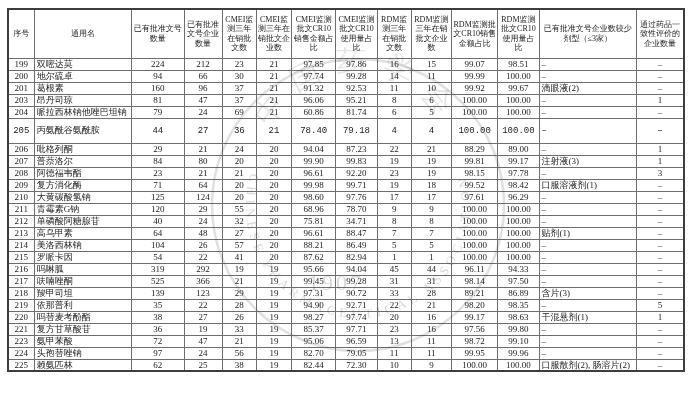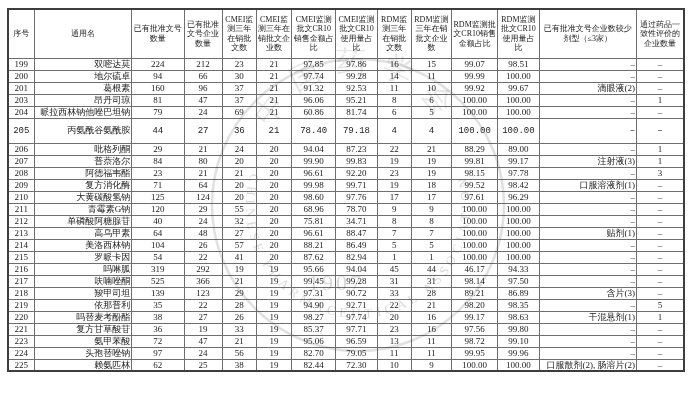--- a/index.html
+++ b/index.html
@@ -33,21 +33,21 @@
     word-break: break-all;
   }
   tbody td {
     height: 12px;
     font-size: 9px;
     line-height: 10px;
     word-break: break-all;
   }
   tbody tr:nth-child(6) td,
   tbody tr:nth-child(27) td { height: 25px; font-family: Liberation Mono, monospace; }
-  td.c2, td.c13 { text-align: right; padding-left: 2px; }
+  td.c2, td.c13 { text-align: left; padding-left: 2px; }
 
   
   col.c1 { width: 26px; }  col.c2 { width: 97px; }
   col.c3 { width: 52px; }  col.c4 { width: 38px; }
   col.c5 { width: 34px; }  col.c6 { width: 35px; }
   col.c7 { width: 44px; }  col.c8 { width: 41px; }
   col.c9 { width: 34px; }  col.c10 { width: 40px; }
   col.c11 { width: 46px; } col.c12 { width: 41px; }
   col.c13 { width: 97px; } col.c14 { width: 47px; }
 
@@ -360,21 +360,21 @@
           <td class="c1">216</td>
           <td class="c2">吗啉胍</td>
           <td class="c3">319</td>
           <td class="c4">292</td>
           <td class="c5">19</td>
           <td class="c6">19</td>
           <td class="c7">95.66</td>
           <td class="c8">94.04</td>
           <td class="c9">45</td>
           <td class="c10">44</td>
-          <td class="c11">46.17</td>
+          <td class="c11">96.11</td>
           <td class="c12">94.33</td>
           <td class="c13">–</td>
           <td class="c14">–</td>
         </tr>
         <tr>
           <td class="c1">217</td>
           <td class="c2">呋喃唑酮</td>
           <td class="c3">525</td>
           <td class="c4">366</td>
           <td class="c5">21</td>

